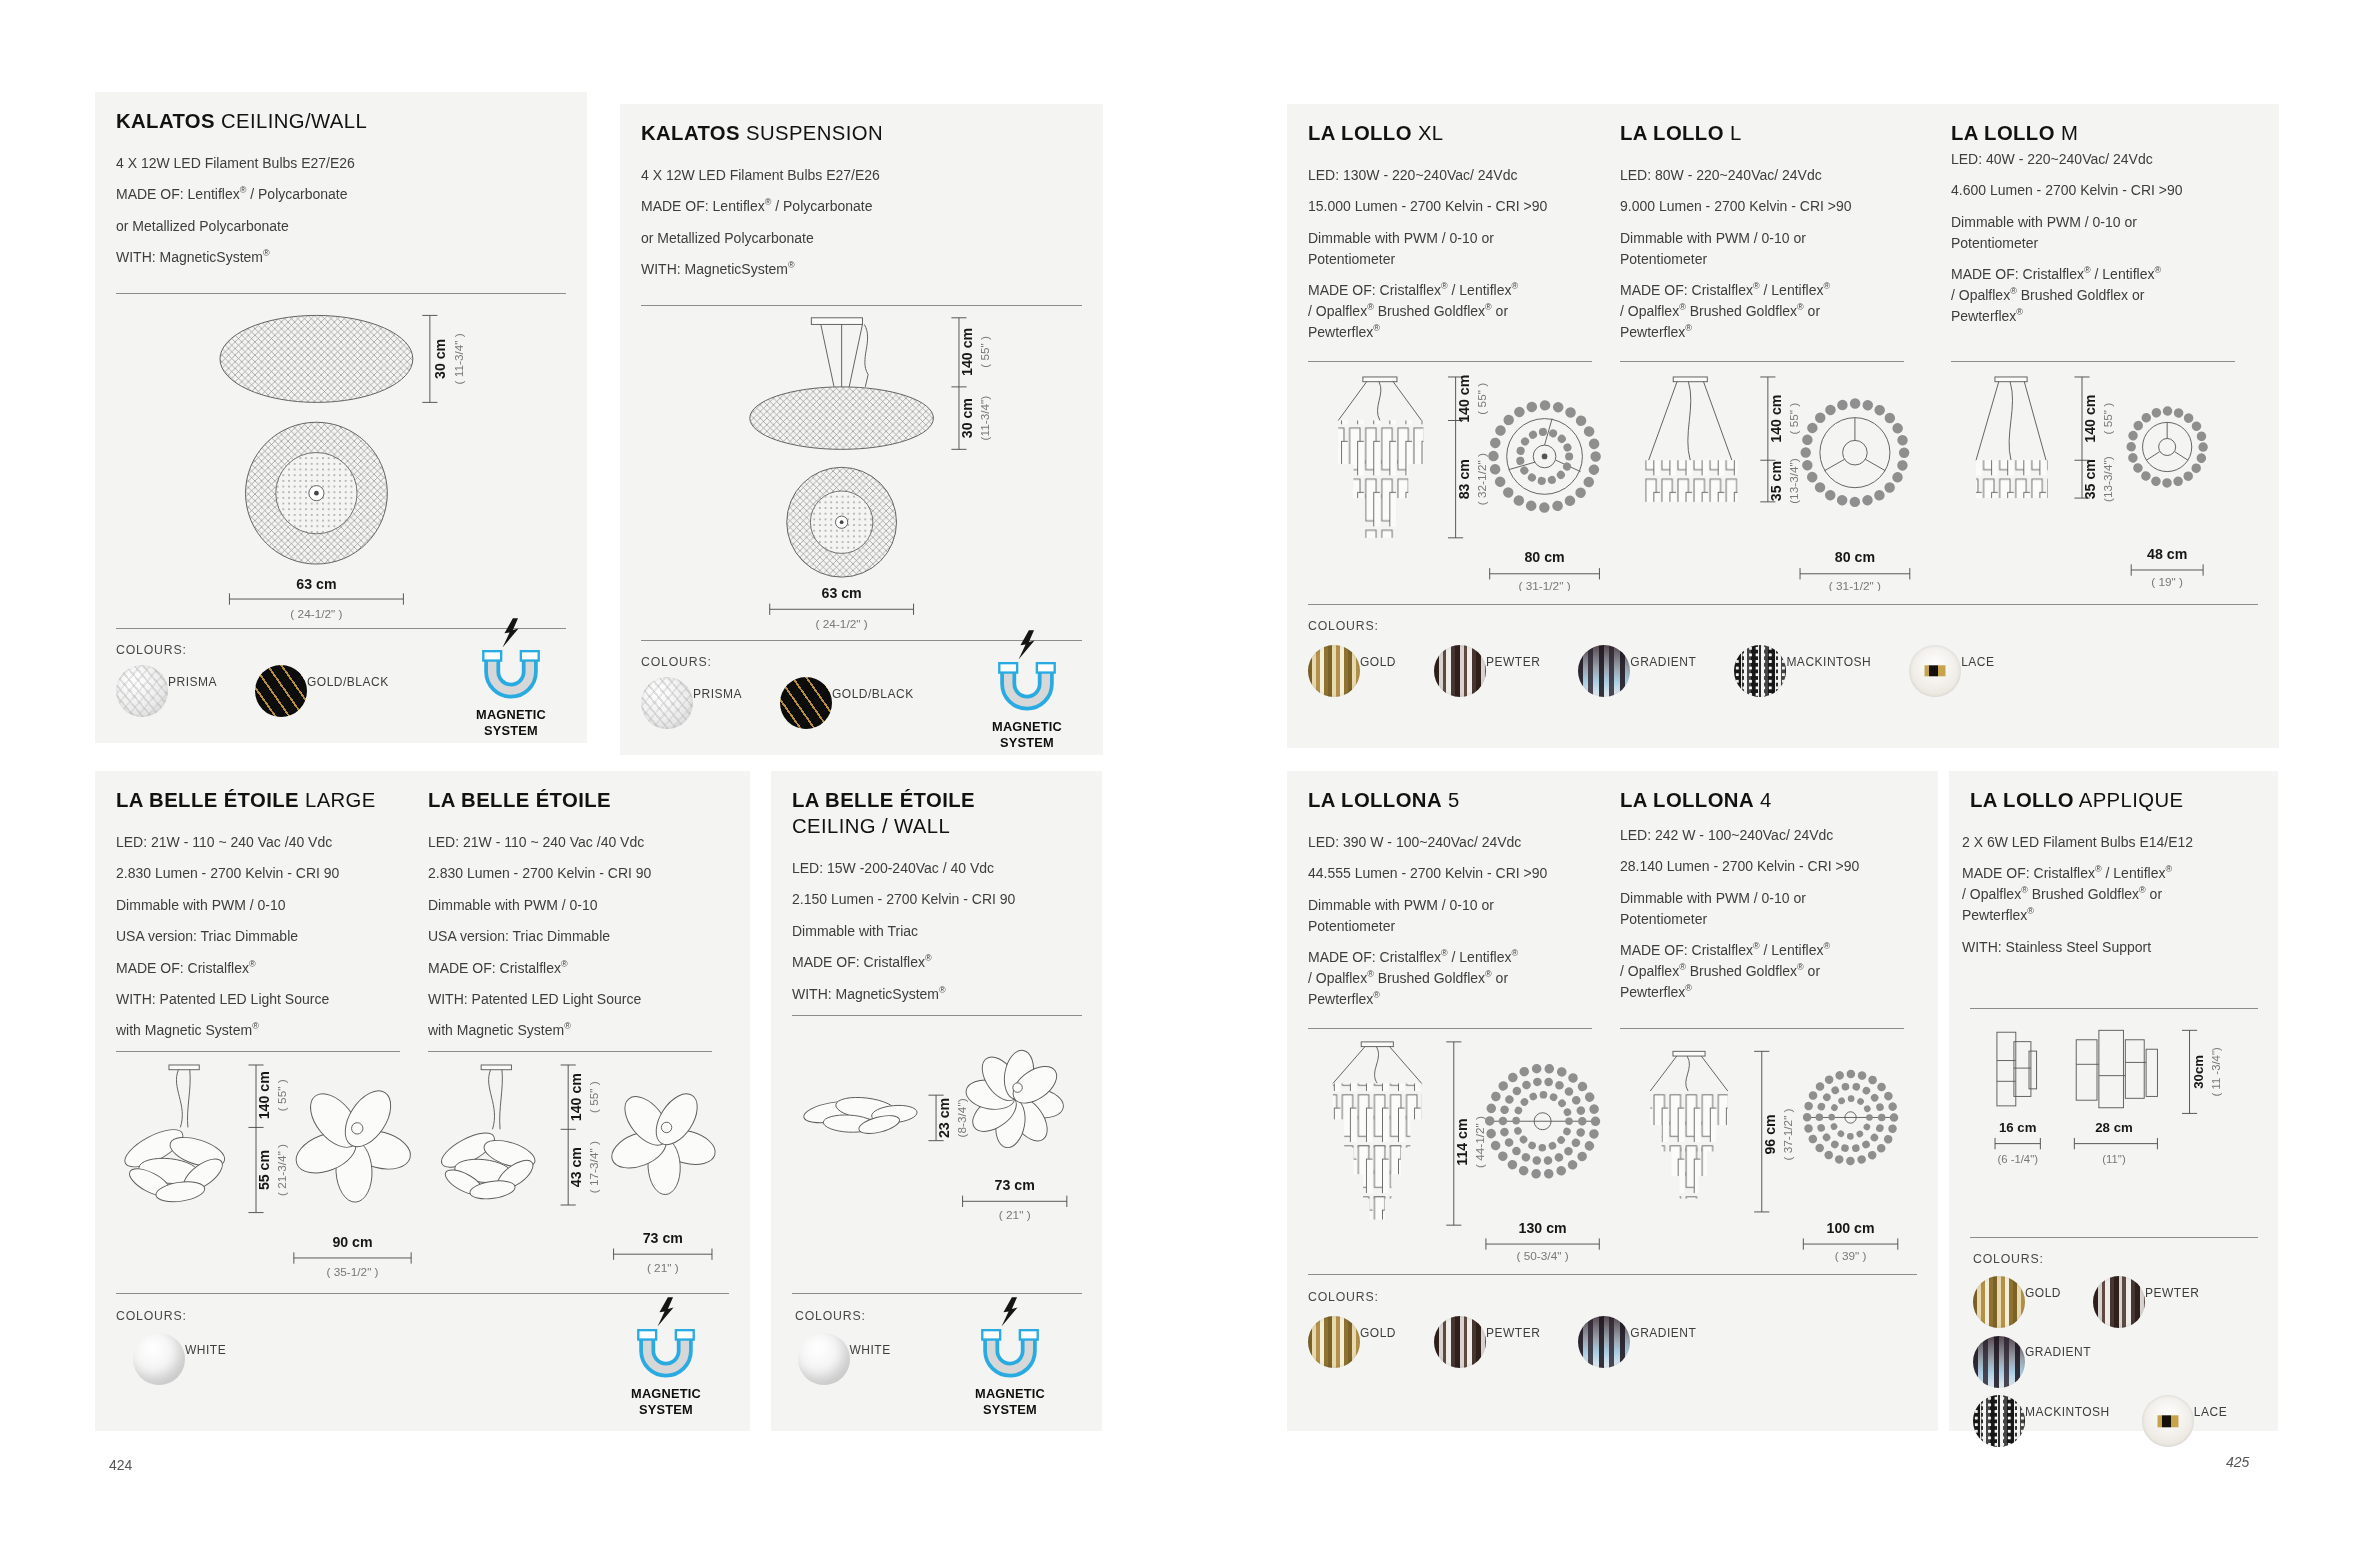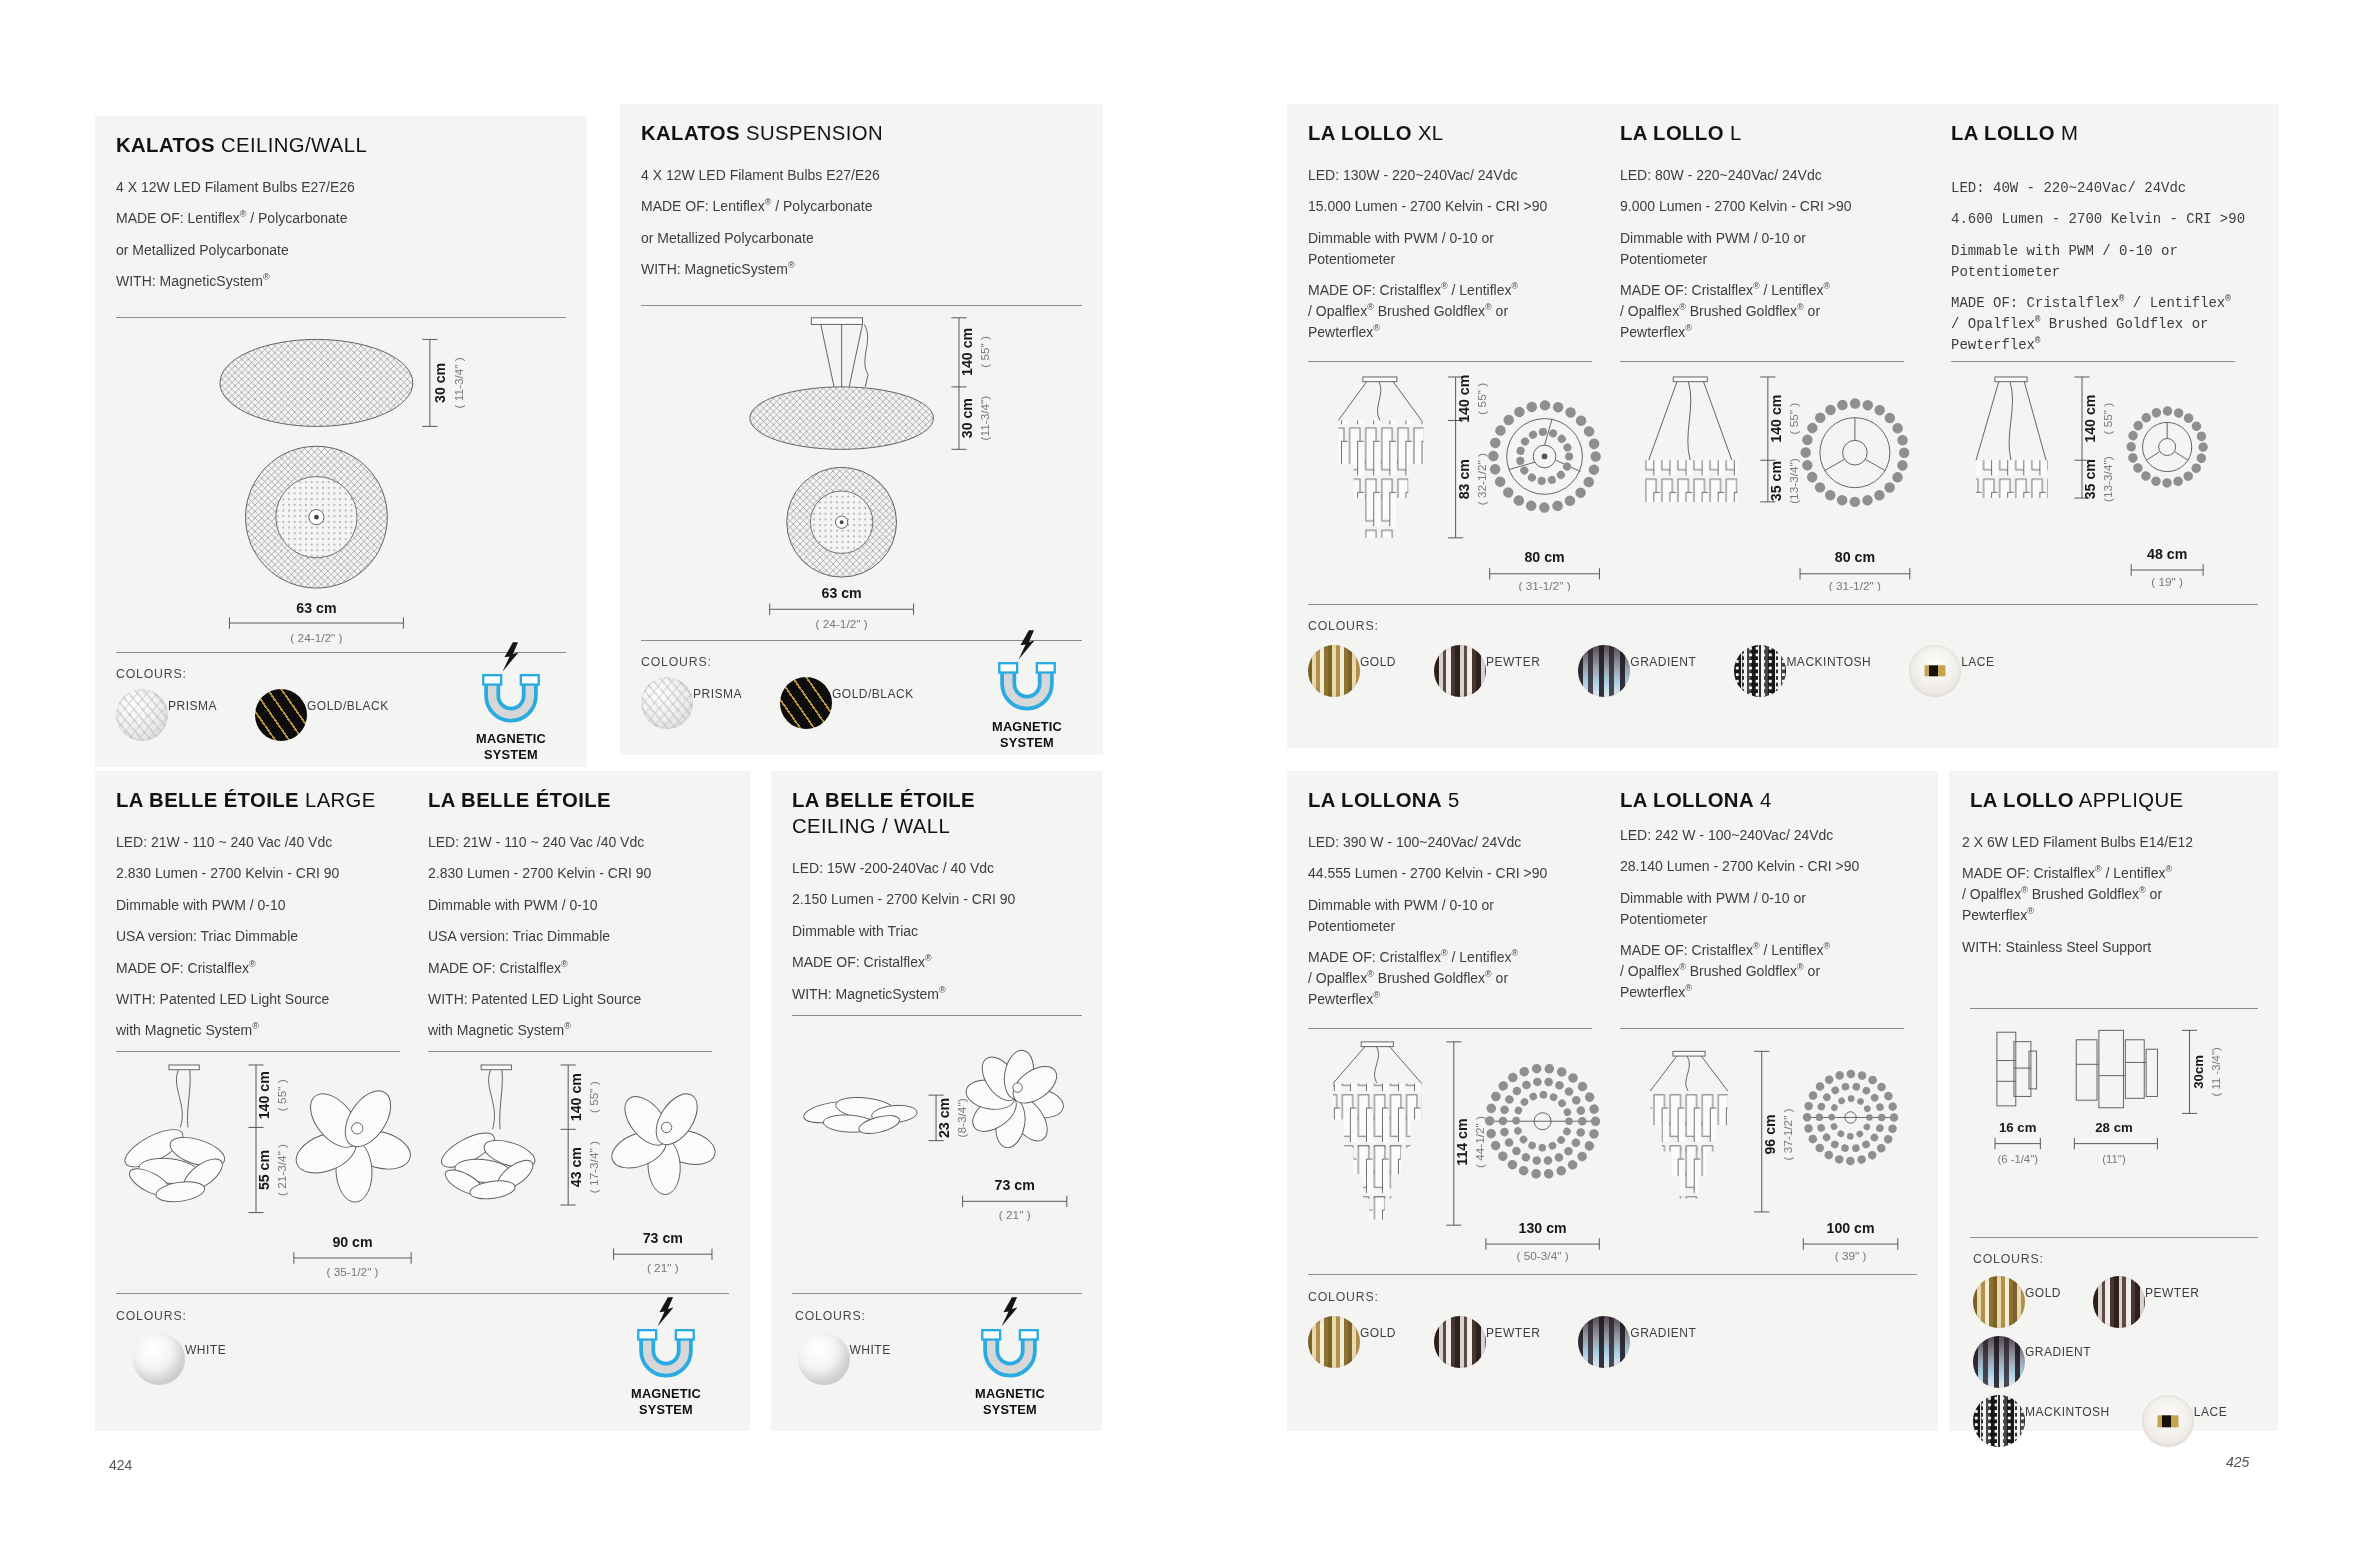--- a/index.html
+++ b/index.html
@@ -55,21 +55,21 @@
     </pattern>
     <pattern id="p-strips2" width="17" height="54" patternUnits="userSpaceOnUse">
       <rect x="2" y="4" width="11" height="44" fill="#fbfbfa" stroke="#6a6a6a" stroke-width="1"></rect>
       <rect x="10.5" y="18" width="11" height="44" fill="#fbfbfa" stroke="#6a6a6a" stroke-width="1"></rect>
     </pattern>
   </defs>
 </svg>
 
 <div class="sheet">
 
-  <div class="card" style="left:95px;top:116px;width:492px;height:651px;">
+  <div class="card" style="left:95px;top:92px;width:492px;height:651px;">
     <div class="title"><span class="tb">KALATOS</span> <span>CEILING/WALL</span></div>
     <div class="specs" style="left:21px;top:61px;width:445px;">
 
     <p class="spec sup-reg">4 X 12W LED Filament Bulbs E27/E26</p>
         <p class="spec sup-reg">MADE OF: Lentiflex<sup>®</sup> / Polycarbonate</p>
         <p class="spec sup-reg">or Metallized Polycarbonate</p>
         <p class="spec sup-reg">WITH: MagneticSystem<sup>®</sup></p>
       </div>
     <div class="hr" style="left:21px;top:201px;width:450px;"></div>
     <svg class="diagram" style="left:21px;top:210px;" width="450" height="318" viewBox="0 0 476 336">
@@ -342,21 +342,21 @@
     <div class="specs" style="left:333px;top:61px;width:305px;">
 
     <p class="spec sup-reg">LED: 80W - 220~240Vac/ 24Vdc</p>
         <p class="spec sup-reg">9.000 Lumen - 2700 Kelvin - CRI &gt;90</p>
         <p class="spec sup-reg">Dimmable with PWM / 0-10 or
 Potentiometer</p>
         <p class="spec sup-reg">MADE OF: Cristalflex<sup>®</sup> / Lentiflex<sup>®</sup>
 / Opalflex<sup>®</sup> Brushed Goldflex<sup>®</sup> or
 Pewterflex<sup>®</sup></p>
       </div>
-    <div class="specs" style="left:664px;top:74px;width:305px;font-family:Liberation Mono, monospace;">
+    <div class="specs" style="left:664px;top:45px;width:305px;">
 
     <p class="spec sup-reg">LED: 40W - 220~240Vac/ 24Vdc</p>
         <p class="spec sup-reg">4.600 Lumen - 2700 Kelvin - CRI &gt;90</p>
         <p class="spec sup-reg">Dimmable with PWM / 0-10 or
 Potentiometer</p>
         <p class="spec sup-reg">MADE OF: Cristalflex<sup>®</sup> / Lentiflex<sup>®</sup>
 / Opalflex<sup>®</sup> Brushed Goldflex or
 Pewterflex<sup>®</sup></p>
       </div>
     <div class="hr" style="left:21px;top:257px;width:284px;"></div>

